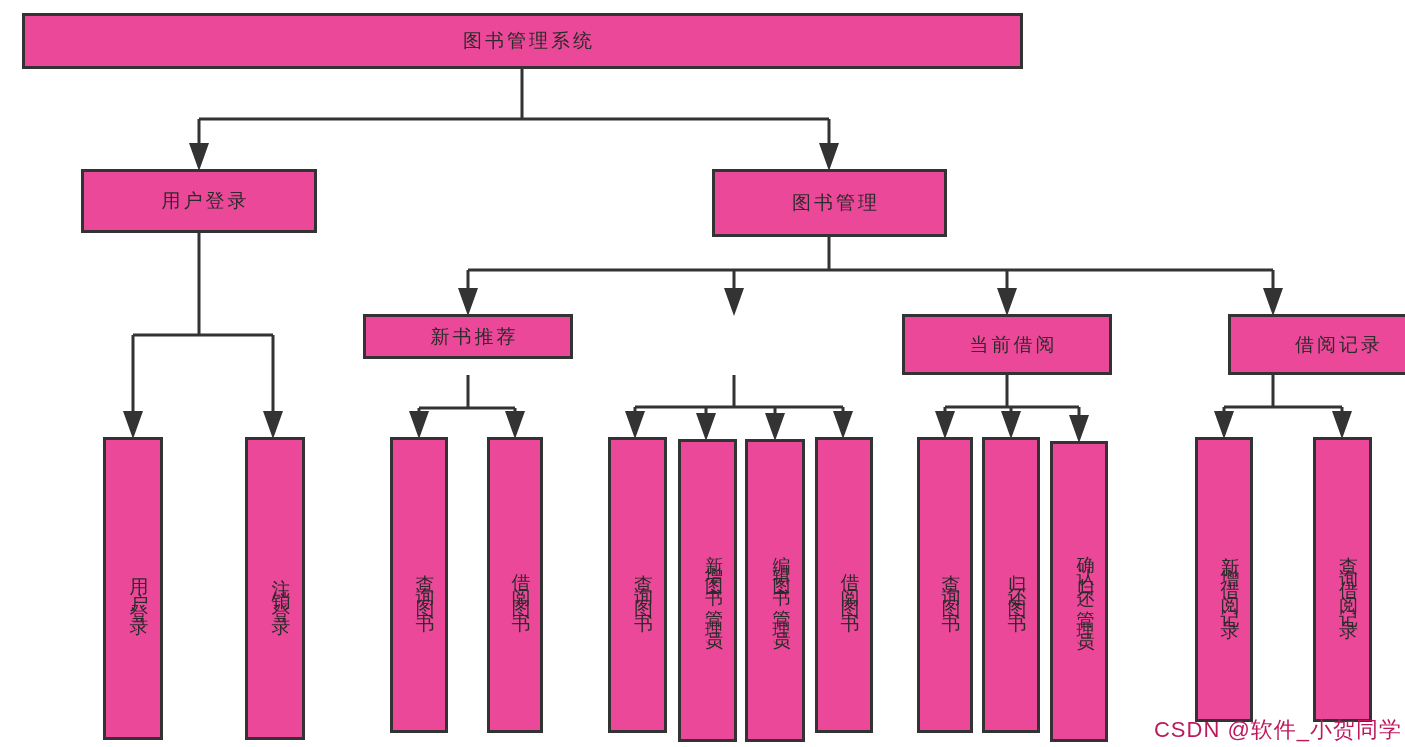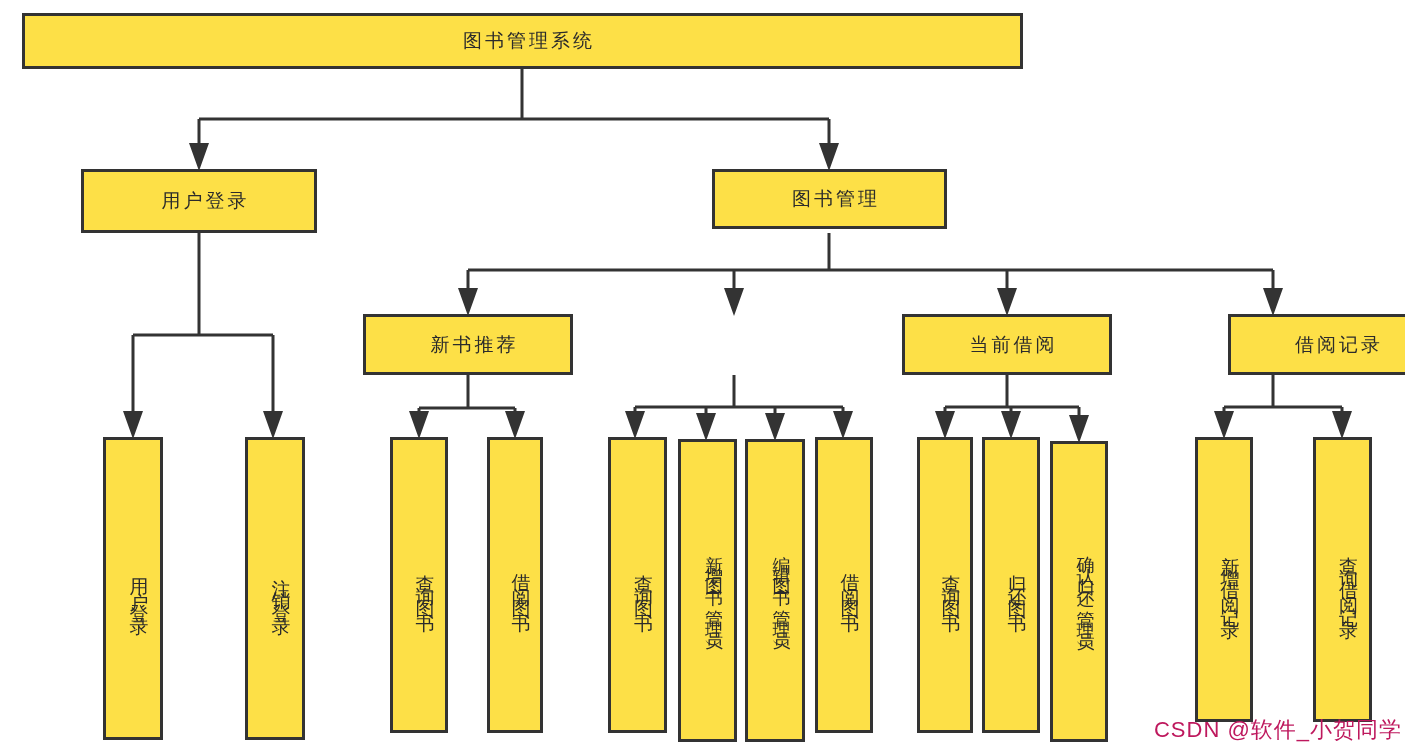--- a/index.html
+++ b/index.html
@@ -1,21 +1,21 @@
 <!DOCTYPE html>
 <html><head>
 <meta charset="utf-8">
 <style>
   html,body{margin:0;padding:0;background:#ffffff;}
   body{font-family:"Liberation Sans","DejaVu Sans",sans-serif;}
   #canvas{position:relative;width:1405px;height:747px;background:#ffffff;overflow:hidden;}
   #wires{position:absolute;left:0;top:0;width:1405px;height:747px;}
   .box{
     position:absolute;box-sizing:border-box;
-    border:3px solid #333333;background:#fde047;
+    border:3px solid #333333;background:#ec4899;
     display:flex;align-items:center;justify-content:center;padding-left:13px;
   }
   .hl{
     font-size:19px;letter-spacing:3px;color:#2b2b2b;white-space:nowrap;
   }
   .vtext{
     writing-mode:vertical-rl;text-orientation:mixed;
     font-size:19px;letter-spacing:13px;line-height:1;
     color:#2b2b2b;white-space:nowrap;
   }
@@ -62,25 +62,25 @@
       M1332 411 L1352 411 L1342 439 Z"></path>
   </svg>
 
   <div class="box" style="left:22px;top:13px;width:1001px;height:56px">
     <span class="hl">图书管理系统</span>
   </div>
 
   <div class="box" style="left:81px;top:169px;width:236px;height:64px">
     <span class="hl">用户登录</span>
   </div>
-  <div class="box" style="left:712px;top:169px;width:235px;height:60px">
+  <div class="box" style="left:712px;top:169px;width:235px;height:68px">
     <span class="hl">图书管理</span>
   </div>
 
-  <div class="box" style="left:363px;top:314px;width:210px;height:61px">
+  <div class="box" style="left:363px;top:314px;width:210px;height:45px">
     <span class="hl">新书推荐</span>
   </div>
   <div class="box" style="left:902px;top:314px;width:210px;height:61px">
     <span class="hl">当前借阅</span>
   </div>
   <div class="box" style="left:1228px;top:314px;width:209px;height:61px">
     <span class="hl">借阅记录</span>
   </div>
 
   <div class="box" style="left:103px;top:437px;width:60px;height:303px">

